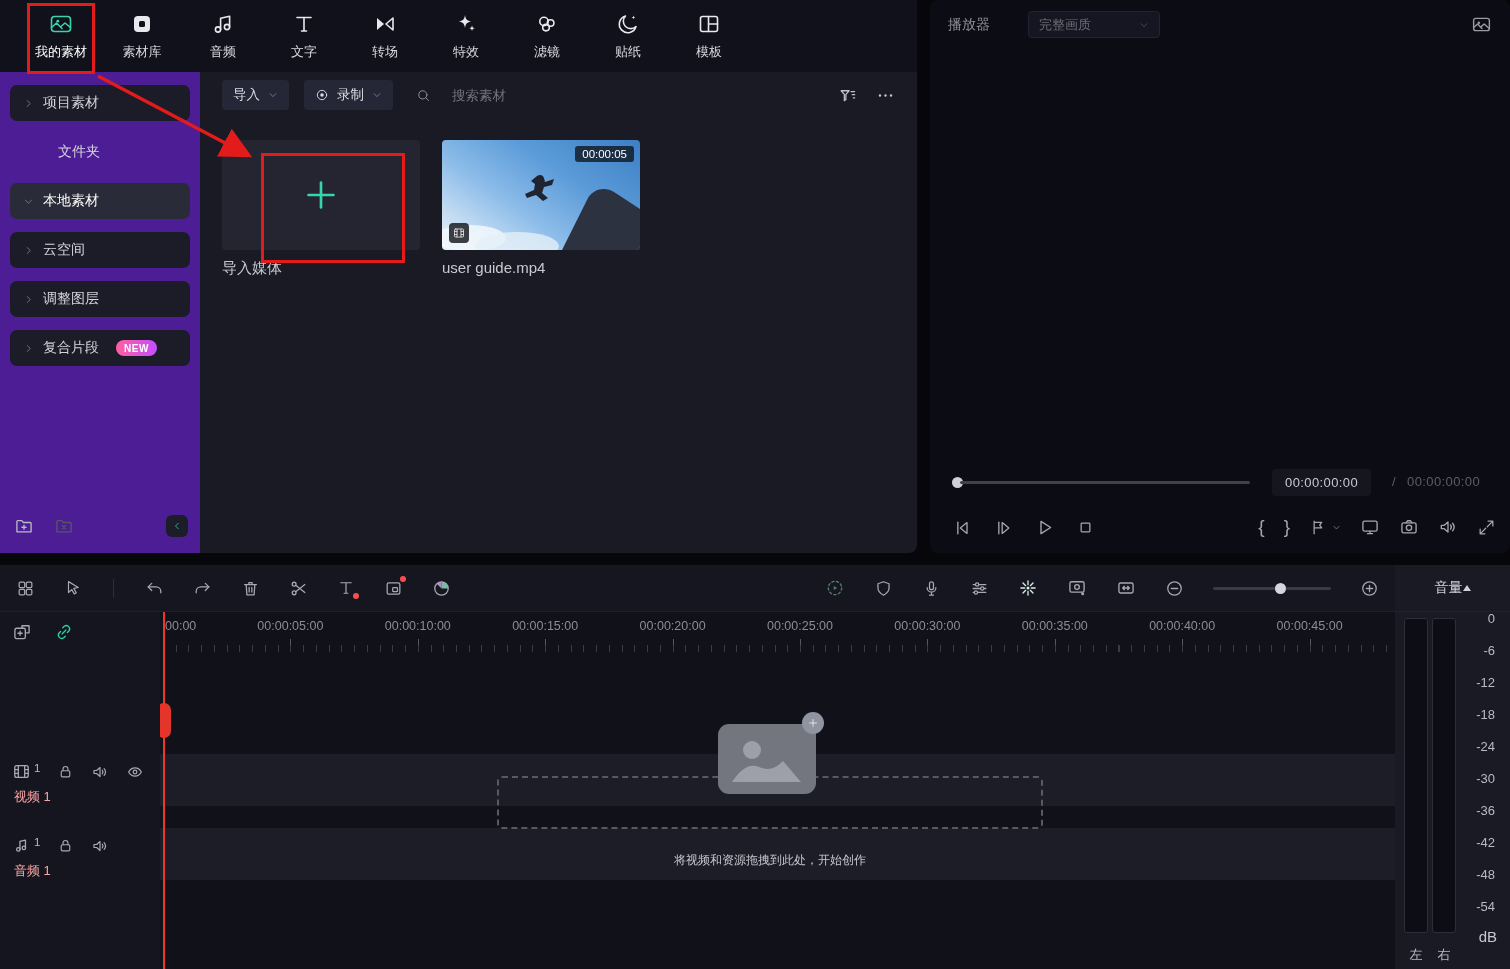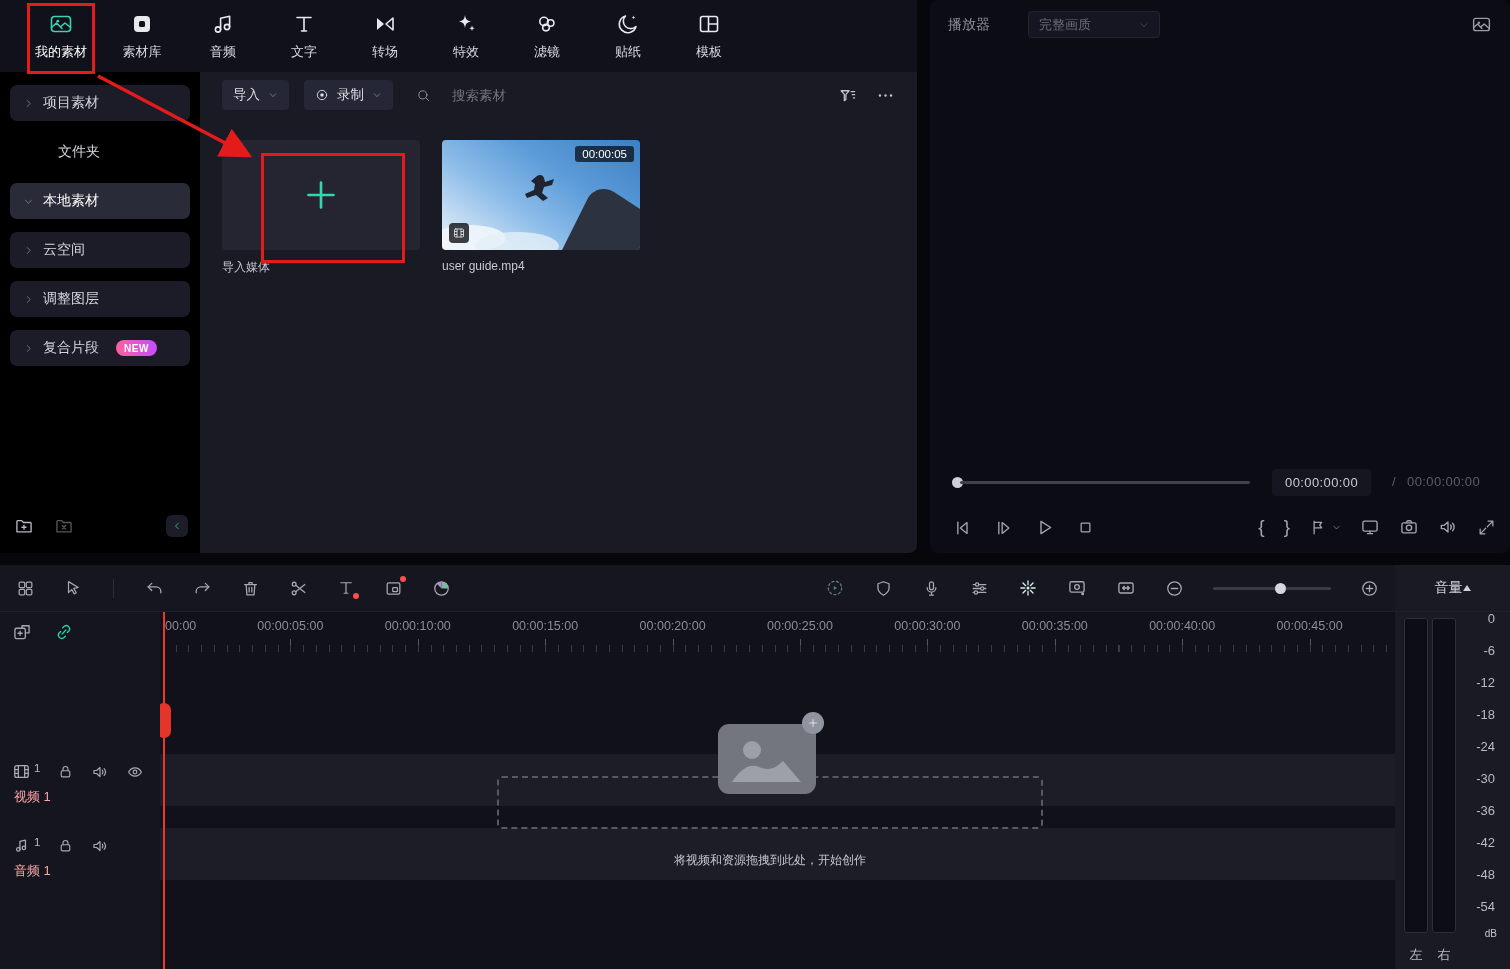--- a/index.html
+++ b/index.html
@@ -7,21 +7,21 @@
 .app{position:relative;width:1510px;height:969px}
 svg.ic{fill:none;stroke:currentColor;stroke-width:1.6;stroke-linecap:round;stroke-linejoin:round;display:block}
 
 .workspace{position:absolute;left:0;top:0;width:917px;height:553px;background:#191a23;border-radius:0 0 8px 0;overflow:visible}
 .top-nav{position:absolute;left:0;top:0;width:917px;height:72px;background:#10111a;display:flex;align-items:stretch;padding-left:28px}
 .nav-item{width:66px;margin-right:15px;display:flex;flex-direction:column;align-items:center;justify-content:center;gap:7px;cursor:pointer}
 .nav-ic{color:#e8e9ef;height:24px;display:flex;align-items:center}
 .nav-label{font-size:13px;color:#d9dae1;white-space:nowrap}
 .nav-item.active .nav-ic{color:#3bd3ae}
 .nav-item.active .nav-label{color:#fff}
-.sidebar{position:absolute;left:0;top:72px;width:200px;height:481px;background:#000000;padding:13px 10px}
+.sidebar{position:absolute;left:0;top:72px;width:200px;height:481px;background:#4c1d95;padding:13px 10px}
 .sb-item{height:36px;border-radius:7px;display:flex;align-items:center;gap:9px;padding:0 13px;margin-bottom:13px;font-size:14px;color:#d4d5dc;background:#1b1c27;cursor:pointer}
 .sb-item.active{background:#2a2b38;color:#fff}
 .sb-item.child{background:transparent;padding-left:48px}
 .sb-chev{color:#8a8b95;display:flex}
 .badge-new{margin-left:8px;background:linear-gradient(90deg,#ff5fa0,#c44dff);color:#fff;font-size:10px;font-weight:bold;padding:2.5px 8px;border-radius:9px;letter-spacing:.5px}
 .sb-bottom{position:absolute;left:14px;right:12px;bottom:16px;display:flex;align-items:center;gap:20px}
 .sb-bottom .spacer{flex:1}
 .collapse-btn{width:22px;height:22px;border-radius:6px;background:#1c1d28;color:#2ad0a8;display:grid;place-items:center;cursor:pointer}
 
 .media-panel{position:absolute;left:200px;top:72px;width:717px;height:481px}
@@ -31,21 +31,21 @@
 .search-wrap{display:flex;align-items:center;gap:21px;margin-left:8px;color:#8d8e98}
 .search-wrap input{background:transparent;border:none;outline:none;color:#c9cad2;font-size:13.5px;width:120px;font-family:"Liberation Sans",sans-serif}
 .search-wrap input::placeholder{color:#73747e}
 .mt-spacer{flex:1}
 .tool-ic{color:#c3c4cd;display:flex;cursor:pointer}
 .media-grid{display:flex;gap:22px;padding:22px}
 .tile{width:198px;cursor:pointer}
 .thumb{width:198px;height:110px;border-radius:4px;position:relative;overflow:hidden}
 .thumb.import{background:#242531;display:grid;place-items:center}
 .thumb.video{background:linear-gradient(215deg,#3d7fc4 0%,#5b9bd8 35%,#8cbce9 62%,#cfe3f4 88%,#eef5fb 100%)}
-.tile-label{margin-top:9px;font-size:12px;color:#c8c9d1}
+.tile-label{margin-top:9px;font-size:15px;color:#c8c9d1}
 .dur-badge{position:absolute;top:6px;right:6px;background:rgba(5,6,10,.7);color:#fff;font-size:11.5px;padding:2px 7px;border-radius:3px}
 .clip-type{position:absolute;left:7px;bottom:7px;width:20px;height:20px;border-radius:4px;background:rgba(8,10,16,.78);display:grid;place-items:center;color:#e8e9ef}
 
 .anno-box{position:absolute;border:3px solid #e31b1b;z-index:60;pointer-events:none}
 .anno-arrow{position:absolute;z-index:60;pointer-events:none}
 
 .player{position:absolute;left:930px;top:0;width:580px;height:553px;background:#0c0d14;border-radius:8px}
 .pl-header{display:flex;align-items:center;padding:11px 18px 0 18px}
 .pl-title{font-size:14px;color:#8c8d97}
 .quality-dd{margin-left:38px;width:132px;height:27px;background:#151621;border:1px solid #232433;border-radius:4px;display:flex;align-items:center;padding:0 10px;color:#6b6c76;font-size:13px;cursor:pointer}
@@ -98,21 +98,21 @@
 
 .vol-panel{position:absolute;left:1395px;top:565px;width:115px;height:404px;background:#191a24}
 .vol-header{height:47px;border-bottom:1px solid #20212b;display:flex;align-items:center;justify-content:center;gap:0;cursor:pointer}
 .vol-title{font-size:14px;color:#cfd0d8}
 .vol-caret{width:0;height:0;border-left:4.5px solid transparent;border-right:4.5px solid transparent;border-bottom:6px solid #cfd0d8}
 .meter-bar{position:absolute;top:53px;width:24px;height:315px;background:#0d0e15;border:1px solid #2d2e39;border-radius:3px}
 .meter-bar.l{left:9px}
 .meter-bar.r{left:37px}
 .db-scale{position:absolute;left:66px;top:46px;width:36px}
 .db-val{position:absolute;top:calc(var(--i)*32px);right:2px;font-size:13px;color:#b9bac2}
-.db-unit{position:absolute;left:66px;top:412px;right:2px;text-align:right;font-size:10px;color:#c6c7cf;width:36px}
+.db-unit{position:absolute;left:66px;top:412px;right:2px;text-align:right;font-size:15px;color:#c6c7cf;width:36px}
 .ch-label{position:absolute;bottom:5px;width:24px;text-align:center;font-size:13px;color:#b9bac2}
 .ch-label.l{left:9px}
 .ch-label.r{left:37px}
 .db-unit{top:363px}
 </style>
 </head>
 <body>
 
 <div class="app">
 

